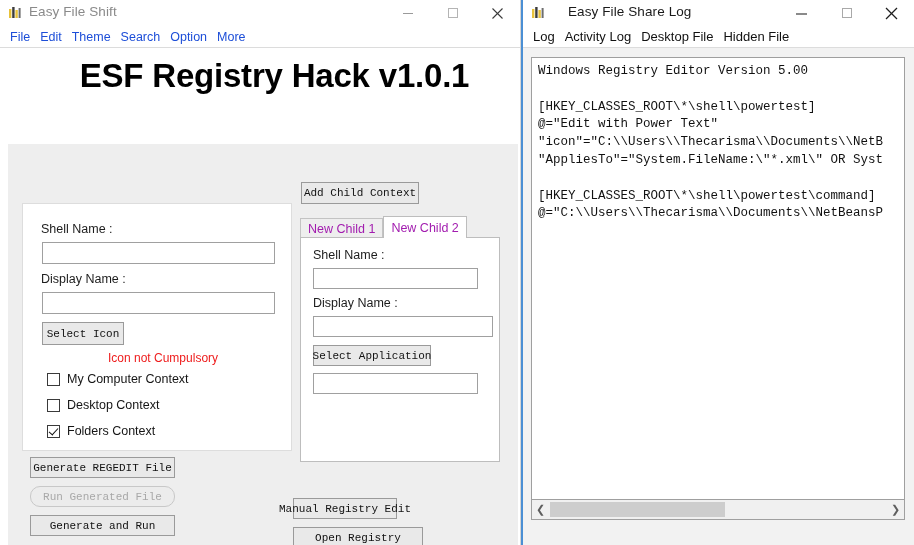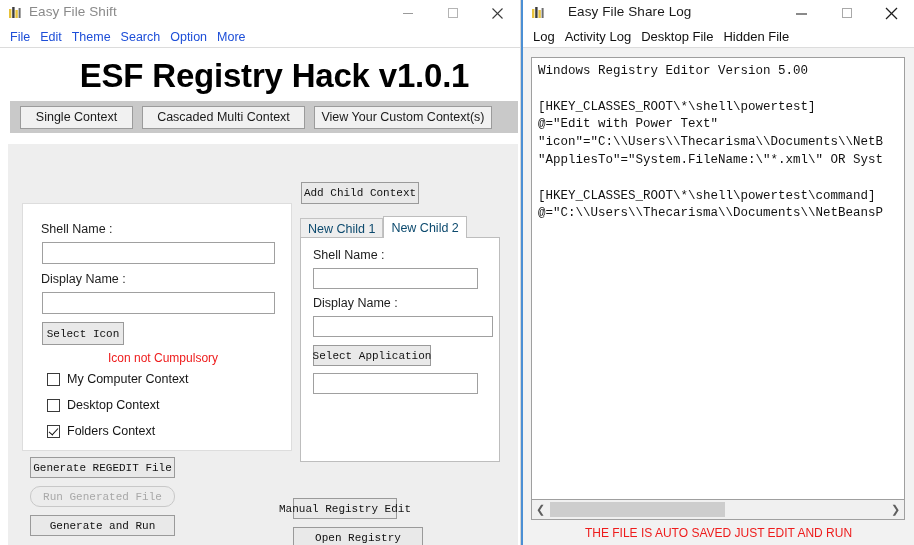--- a/index.html
+++ b/index.html
@@ -162,21 +162,21 @@
     display: flex; align-items: flex-end;
   }
   .tab {
     height: 20px;
     padding: 0 7px;
     font-size: 12.5px;
     display: flex; align-items: center;
     background: #eeeeee;
     border: 1px solid #c3c3c3;
     border-bottom: none;
-    color: #0c4a6e;
+    color: #a21caf;
     white-space: nowrap;
   }
   .tab.sel {
     background: #ffffff;
     height: 22px;
     border-color: #bdbdbd;
     position: relative; z-index: 3;
     font-size: 12.5px;
   }
 
@@ -277,25 +277,20 @@
       <span class="mi">Theme</span>
       <span class="mi">Search</span>
       <span class="mi">Option</span>
       <span class="mi">More</span>
     </div>
 
     <div id="lw-body">
 
       <div id="app-title">ESF Registry Hack v1.0.1</div>
 
-      <div id="btnbar">
-        <div class="ctx-btn" id="ctxb0">Single Context</div>
-        <div class="ctx-btn" id="ctxb1">Cascaded Multi Context</div>
-        <div class="ctx-btn" id="ctxb2">View Your Custom Context(s)</div>
-      </div>
 
       <div id="content-panel">
 
         <div id="card-left">
           <div class="fld-label" style="left:18px; top:18px;">Shell Name :</div>
           <div class="txtbox" style="left:19px; top:38px; width:233px; height:22px;"></div>
 
           <div class="fld-label" style="left:18px; top:68px;">Display Name :</div>
           <div class="txtbox" style="left:19px; top:88px; width:233px; height:22px;"></div>
 
@@ -401,18 +396,17 @@
       </div>
 
       <div id="hscroll">
         <span class="sc-arrow">❮</span>
         <span class="sc-track">
           <span class="sc-thumb"></span>
         </span>
         <span class="sc-arrow">❯</span>
       </div>
 
-      <div id="autosave">THE FILE IS AUTO SAVED JUST EDIT AND RUN</div>
 
     </div>
   </div>
 
 </div>
 
 </body></html>

